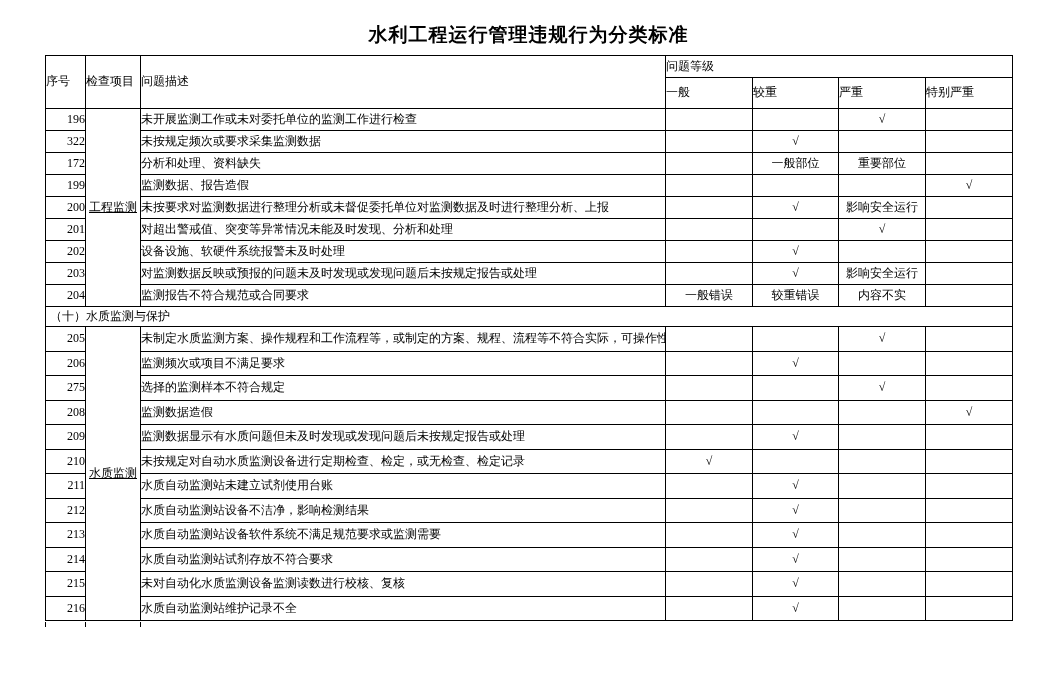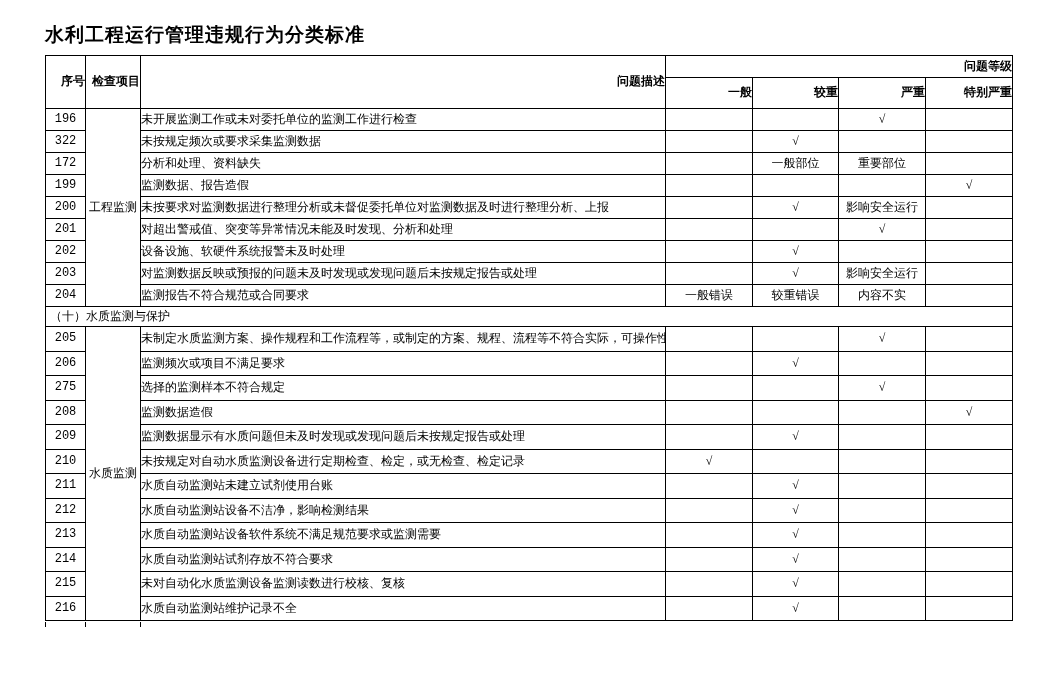--- a/index.html
+++ b/index.html
@@ -8,21 +8,21 @@
     width:1049px;height:677px;
     background:#ffffff;
     font-family:"Liberation Serif","DejaVu Serif",serif;
     color:#000;
     overflow:hidden;
   }
   .doc-title{
     position:absolute;
     left:45px;top:22px;width:967px;
     margin:0;
-    text-align:left;
+    text-align:center;
     font-family:Liberation Mono, monospace;
     font-weight:bold;
     font-size:19px;
     letter-spacing:1px;
     color:#000;
   }
   table.grid{
     position:absolute;
     left:45px;top:55px;
     width:967px;
@@ -33,28 +33,28 @@
     border:1px solid #000;
     padding:0;
     overflow:hidden;
     white-space:nowrap;
     vertical-align:middle;
     font-size:12px;
     line-height:1.1;
   }
   thead th{
     font-family:"Liberation Sans","DejaVu Sans",sans-serif;
-    font-weight:bold;
-    text-align:right;
+    font-weight:normal;
+    text-align:left;
     background:#fff;
   }
   tr.hdr-top th{height:21px;}
   tr.hdr-sub th{height:30px;}
-  td.num-cell{text-align:center;font-family:Liberation Mono, monospace;}
-  td.cat-cell{text-align:center;}
+  td.num-cell{text-align:right;font-family:Liberation Serif, serif;}
+  td.cat-cell{text-align:center;text-decoration:underline;}
   td.desc-cell{text-align:left;padding-left:5px;font-size:11.5px;margin-left:24px;}
   td.level-cell{text-align:center;}
   tr.g1 td{height:21px;}
   tr.g2 td{height:23.5px;}
   tr.section-row td{
     height:19px;
     text-align:left;
     padding-left:4px;
     font-family:"Liberation Sans","DejaVu Sans",sans-serif;
     font-weight:normal;

